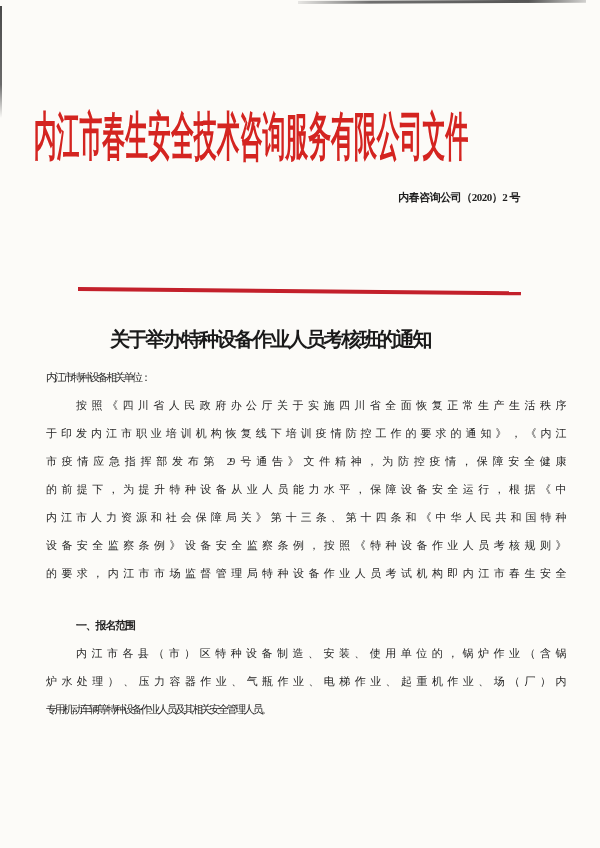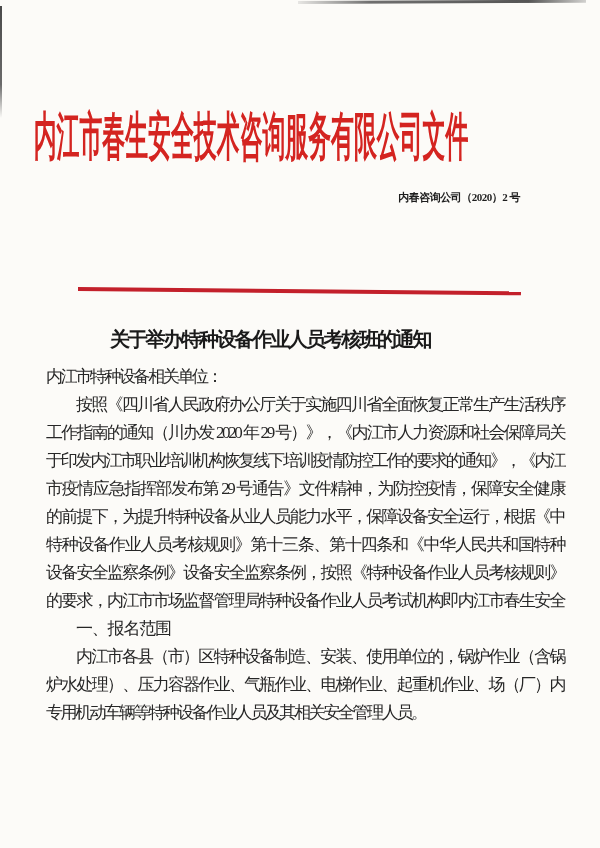--- a/index.html
+++ b/index.html
@@ -81,35 +81,35 @@
     font-weight: bold;
     color: #1a1a1a;
     white-space: nowrap;
     letter-spacing: -2.2px;
   }
   
   .doc-body {
     position: absolute;
     top: 363px; left: 46px;
     width: 518px;
-    font-size: 17px;
+    font-size: 11px;
     line-height: 28px;
     letter-spacing: -2.4px;
     color: var(--body-text);
   }
   .doc-body .line {
     white-space: nowrap;
     text-align: justify;
     text-align-last: justify;
     height: 28px;
     overflow: visible;
   }
   .doc-body .line.block-end { text-align-last: left; }
   .doc-body .line.indent { text-indent: 30px; }
-  .doc-body .line.heading { font-weight: normal; letter-spacing: -1.2px; }
+  .doc-body .line.heading { font-weight: bold; letter-spacing: -1.2px; margin-top: 24px; }
 </style>
 </head>
 <body>
 
 <div class="page">
 
   <div class="artifact-top"></div>
   <div class="artifact-left"></div>
 
   <div class="org-header">
@@ -118,25 +118,24 @@
 
   <div class="doc-number">内春咨询公司（2020）2 号</div>
 
   <div class="red-rule"></div>
 
   <div class="doc-title">关于举办特种设备作业人员考核班的通知</div>
 
   <div class="doc-body">
       <div class="line block-end">内江市特种设备相关单位：</div>
       <div class="line indent">按照《四川省人民政府办公厅关于实施四川省全面恢复正常生产生活秩序</div>
-      <div class="line">工作指南的通知（川办发 2020 年 29 号）》，《内江市人力资源和社会保障局关</div>
       <div class="line">于印发内江市职业培训机构恢复线下培训疫情防控工作的要求的通知》，《内江</div>
       <div class="line">市疫情应急指挥部发布第 29 号通告》文件精神，为防控疫情，保障安全健康</div>
       <div class="line">的前提下，为提升特种设备从业人员能力水平，保障设备安全运行，根据《中</div>
-      <div class="line">特种设备作业人员考核规则》第十三条、第十四条和《中华人民共和国特种</div>
+      <div class="line">内江市人力资源和社会保障局关》第十三条、第十四条和《中华人民共和国特种</div>
       <div class="line">设备安全监察条例》设备安全监察条例，按照《特种设备作业人员考核规则》</div>
       <div class="line">的要求，内江市市场监督管理局特种设备作业人员考试机构即内江市春生安全</div>
       <div class="line indent heading block-end">一、报名范围</div>
       <div class="line indent">内江市各县（市）区特种设备制造、安装、使用单位的，锅炉作业（含锅</div>
       <div class="line">炉水处理）、压力容器作业、气瓶作业、电梯作业、起重机作业、场（厂）内</div>
       <div class="line block-end">专用机动车辆等特种设备作业人员及其相关安全管理人员。</div>
     </div>
 
 </div>
 

